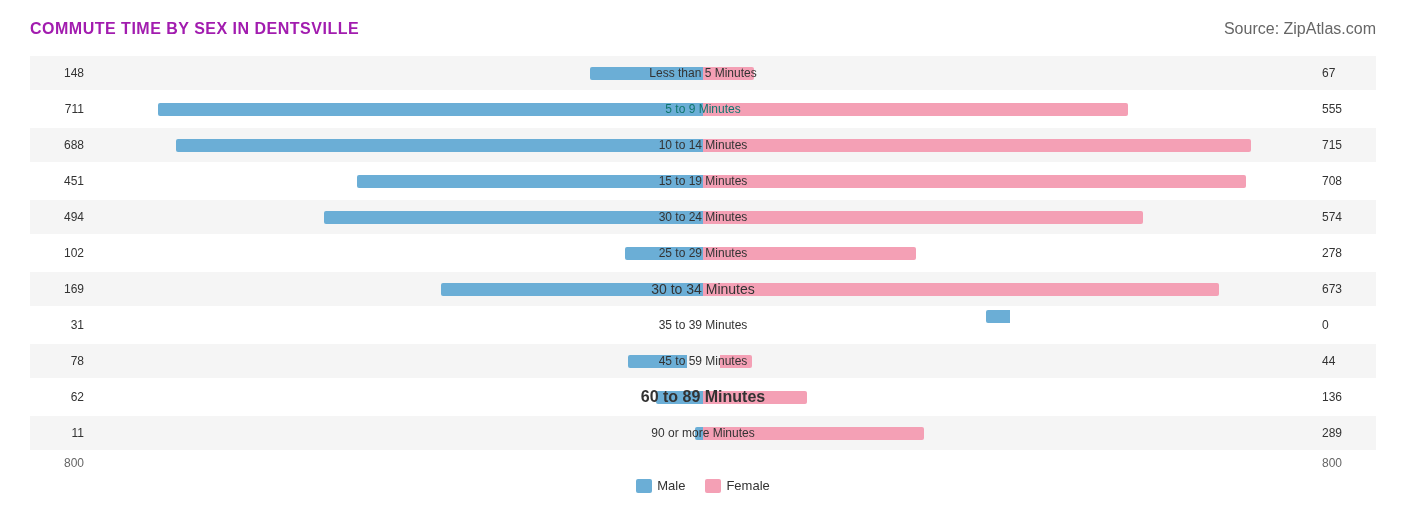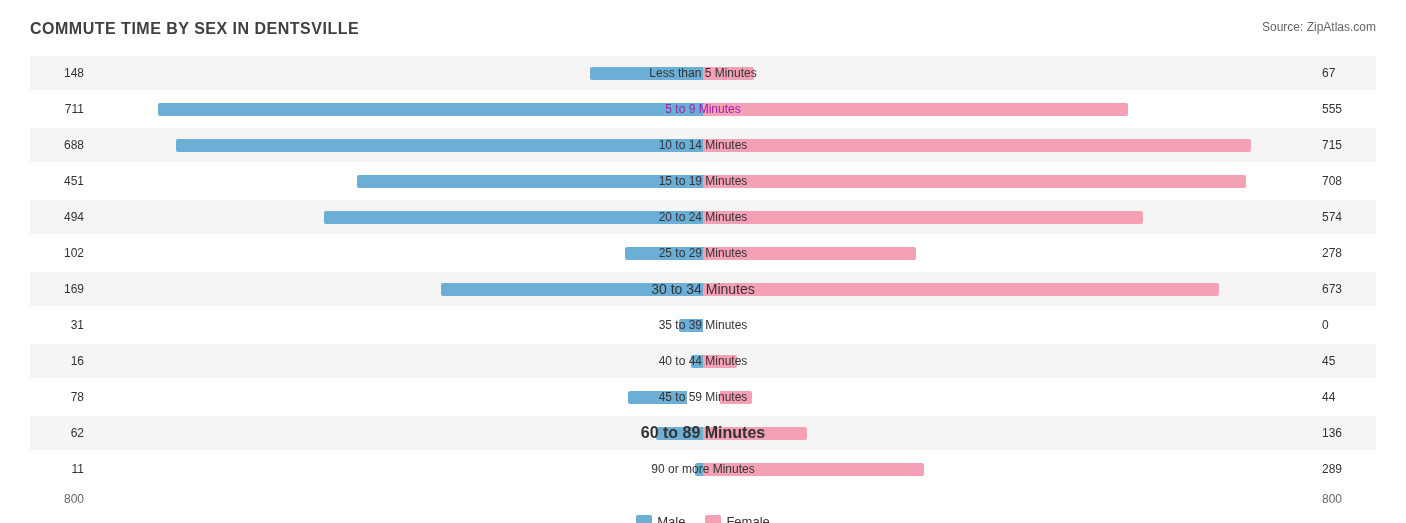--- a/index.html
+++ b/index.html
@@ -7,26 +7,26 @@
       font-family: Arial, sans-serif;
       background: #fff;
       width: 1406px;
       min-height: 523px;
       padding: 20px 30px;
     }
     .title {
       font-size: 16px;
       font-weight: bold;
       text-transform: uppercase;
-      color: #404040;
+      color: #a21caf;
       margin-bottom: 14px;
       letter-spacing: 0.5px;
     }
     .source {
-      font-size: 12px;
+      font-size: 16px;
       color: #666;
       text-align: right;
       margin-bottom: 10px;
     }
     .chart-container {
       position: relative;
       width: 100%;
     }
     .row {
       display: flex;
@@ -145,21 +145,21 @@
     </div>
     <div class="row">
       <div class="left-val">711</div>
       <div class="bar-area" style="position: relative;">
         <div style="width: 50%; height: 100%; display: flex; align-items: center; justify-content: flex-end; position: relative;">
           <div class="male-bar" style="width: 88.875%;"></div>
         </div>
         <div style="width: 50%; height: 100%; display: flex; align-items: center; justify-content: flex-start; position: relative;">
           <div class="female-bar" style="width: 69.375%;"></div>
         </div>
-        <div style="position: absolute; left: 50%; top: 50%; transform: translate(-50%, -50%); font-size: 12px; color: #a21caf; white-space: nowrap; z-index: 10; background: transparent; pointer-events: none; font-weight: normal;">5 to 9 Minutes</div>
+        <div style="position: absolute; left: 50%; top: 50%; transform: translate(-50%, -50%); font-size: 12px; color: #0f766e; white-space: nowrap; z-index: 10; background: transparent; pointer-events: none; font-weight: normal;">5 to 9 Minutes</div>
       </div>
       <div class="right-val">555</div>
     </div>
     <div class="row">
       <div class="left-val">688</div>
       <div class="bar-area" style="position: relative;">
         <div style="width: 50%; height: 100%; display: flex; align-items: center; justify-content: flex-end; position: relative;">
           <div class="male-bar" style="width: 86%;"></div>
         </div>
         <div style="width: 50%; height: 100%; display: flex; align-items: center; justify-content: flex-start; position: relative;">
@@ -184,21 +184,21 @@
     </div>
     <div class="row">
       <div class="left-val">494</div>
       <div class="bar-area" style="position: relative;">
         <div style="width: 50%; height: 100%; display: flex; align-items: center; justify-content: flex-end; position: relative;">
           <div class="male-bar" style="width: 61.75%;"></div>
         </div>
         <div style="width: 50%; height: 100%; display: flex; align-items: center; justify-content: flex-start; position: relative;">
           <div class="female-bar" style="width: 71.75%;"></div>
         </div>
-        <div style="position: absolute; left: 50%; top: 50%; transform: translate(-50%, -50%); font-size: 12px; color: rgb(51, 51, 51); white-space: nowrap; z-index: 10; background: transparent; pointer-events: none; font-weight: normal;">20 to 24 Minutes</div>
+        <div style="position: absolute; left: 50%; top: 50%; transform: translate(-50%, -50%); font-size: 12px; color: rgb(51, 51, 51); white-space: nowrap; z-index: 10; background: transparent; pointer-events: none; font-weight: normal;">30 to 24 Minutes</div>
       </div>
       <div class="right-val">574</div>
     </div>
     <div class="row">
       <div class="left-val">102</div>
       <div class="bar-area" style="position: relative;">
         <div style="width: 50%; height: 100%; display: flex; align-items: center; justify-content: flex-end; position: relative;">
           <div class="male-bar" style="width: 12.75%;"></div>
         </div>
         <div style="width: 50%; height: 100%; display: flex; align-items: center; justify-content: flex-start; position: relative;">
@@ -216,43 +216,30 @@
         </div>
         <div style="width: 50%; height: 100%; display: flex; align-items: center; justify-content: flex-start; position: relative;">
           <div class="female-bar" style="width: 84.125%;"></div>
         </div>
         <div style="position: absolute; left: 50%; top: 50%; transform: translate(-50%, -50%); font-size: 14px; color: rgb(51, 51, 51); white-space: nowrap; z-index: 10; background: transparent; pointer-events: none; font-weight: normal;">30 to 34 Minutes</div>
       </div>
       <div class="right-val">673</div>
     </div>
     <div class="row">
       <div class="left-val">31</div>
-      <div class="bar-area" style="position: relative;">
+      <div class="bar-area" style="position: relative; flex-direction: column;">
         <div style="width: 50%; height: 100%; display: flex; align-items: center; justify-content: flex-end; position: relative;">
           <div class="male-bar" style="width: 3.875%;"></div>
         </div>
         <div style="width: 50%; height: 100%; display: flex; align-items: center; justify-content: flex-start; position: relative;">
           <div class="female-bar" style="width: 0%;"></div>
         </div>
         <div style="position: absolute; left: 50%; top: 50%; transform: translate(-50%, -50%); font-size: 12px; color: rgb(51, 51, 51); white-space: nowrap; z-index: 10; background: transparent; pointer-events: none; font-weight: normal;">35 to 39 Minutes</div>
       </div>
       <div class="right-val">0</div>
-    </div>
-    <div class="row">
-      <div class="left-val">16</div>
-      <div class="bar-area" style="position: relative;">
-        <div style="width: 50%; height: 100%; display: flex; align-items: center; justify-content: flex-end; position: relative;">
-          <div class="male-bar" style="width: 2%;"></div>
-        </div>
-        <div style="width: 50%; height: 100%; display: flex; align-items: center; justify-content: flex-start; position: relative;">
-          <div class="female-bar" style="width: 5.625%;"></div>
-        </div>
-        <div style="position: absolute; left: 50%; top: 50%; transform: translate(-50%, -50%); font-size: 12px; color: rgb(51, 51, 51); white-space: nowrap; z-index: 10; background: transparent; pointer-events: none; font-weight: normal;">40 to 44 Minutes</div>
-      </div>
-      <div class="right-val">45</div>
     </div>
     <div class="row">
       <div class="left-val">78</div>
       <div class="bar-area" style="position: relative; gap: 33px;">
         <div style="width: 50%; height: 100%; display: flex; align-items: center; justify-content: flex-end; position: relative;">
           <div class="male-bar" style="width: 9.75%;"></div>
         </div>
         <div style="width: 50%; height: 100%; display: flex; align-items: center; justify-content: flex-start; position: relative;">
           <div class="female-bar" style="width: 5.5%;"></div>
         </div>

